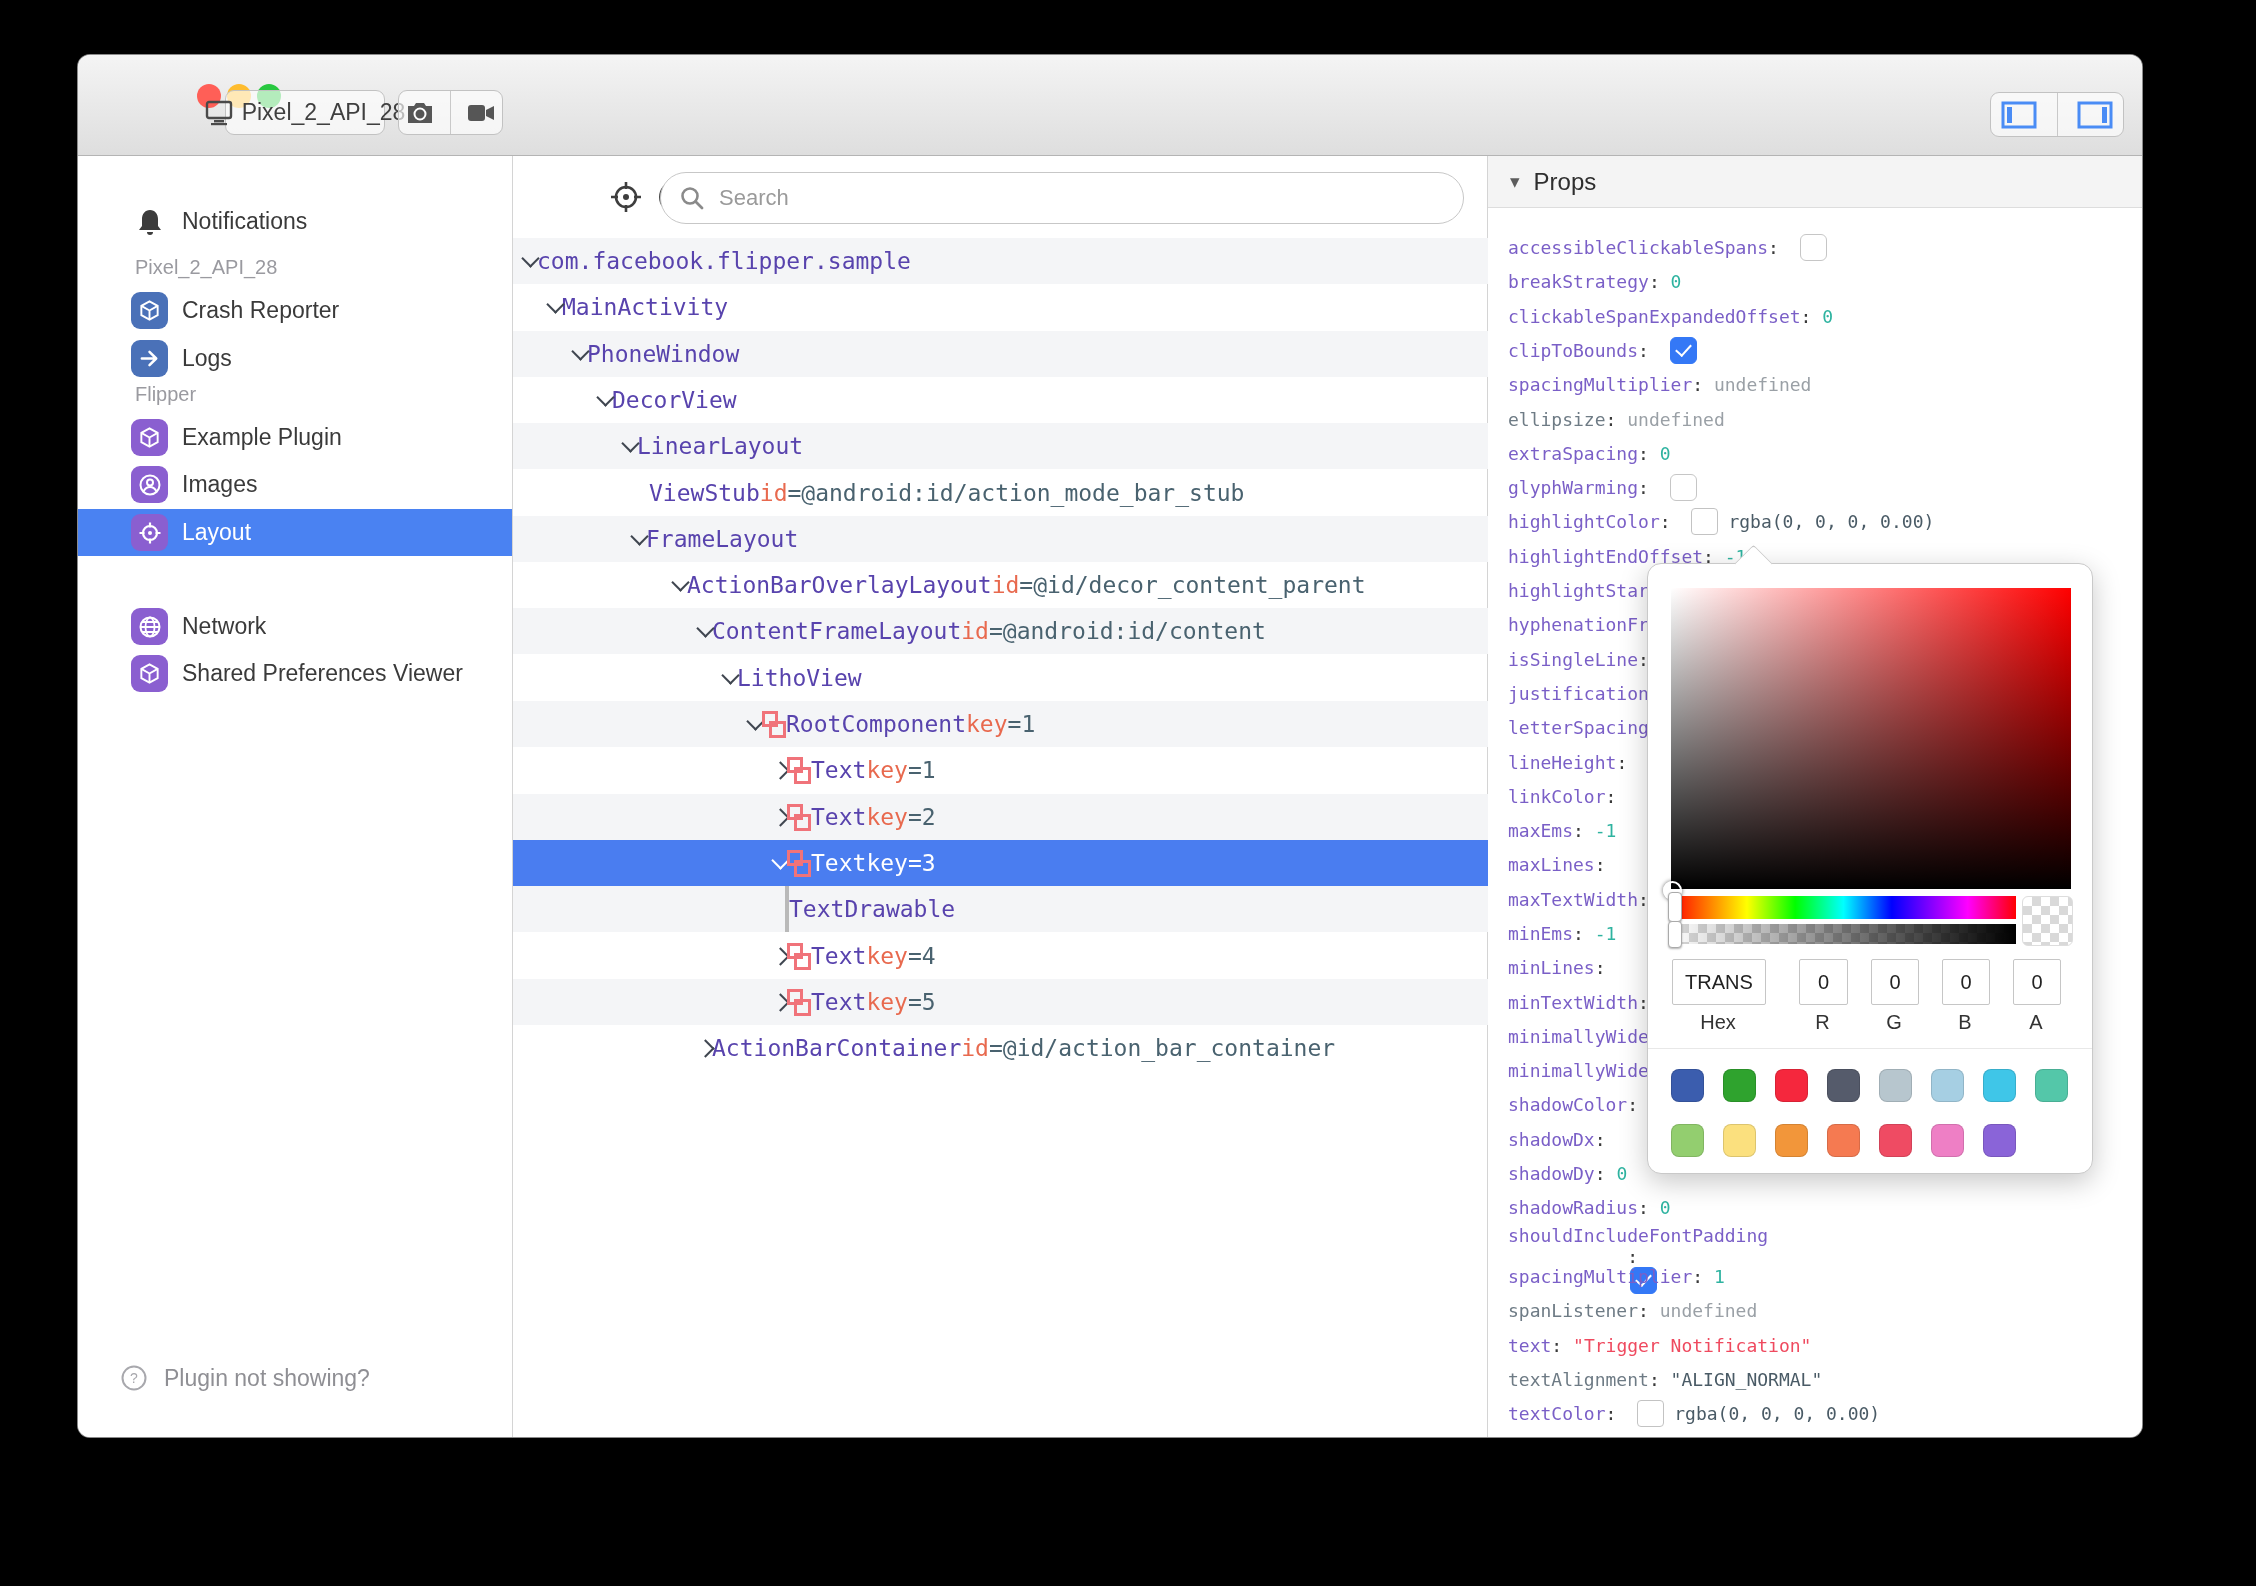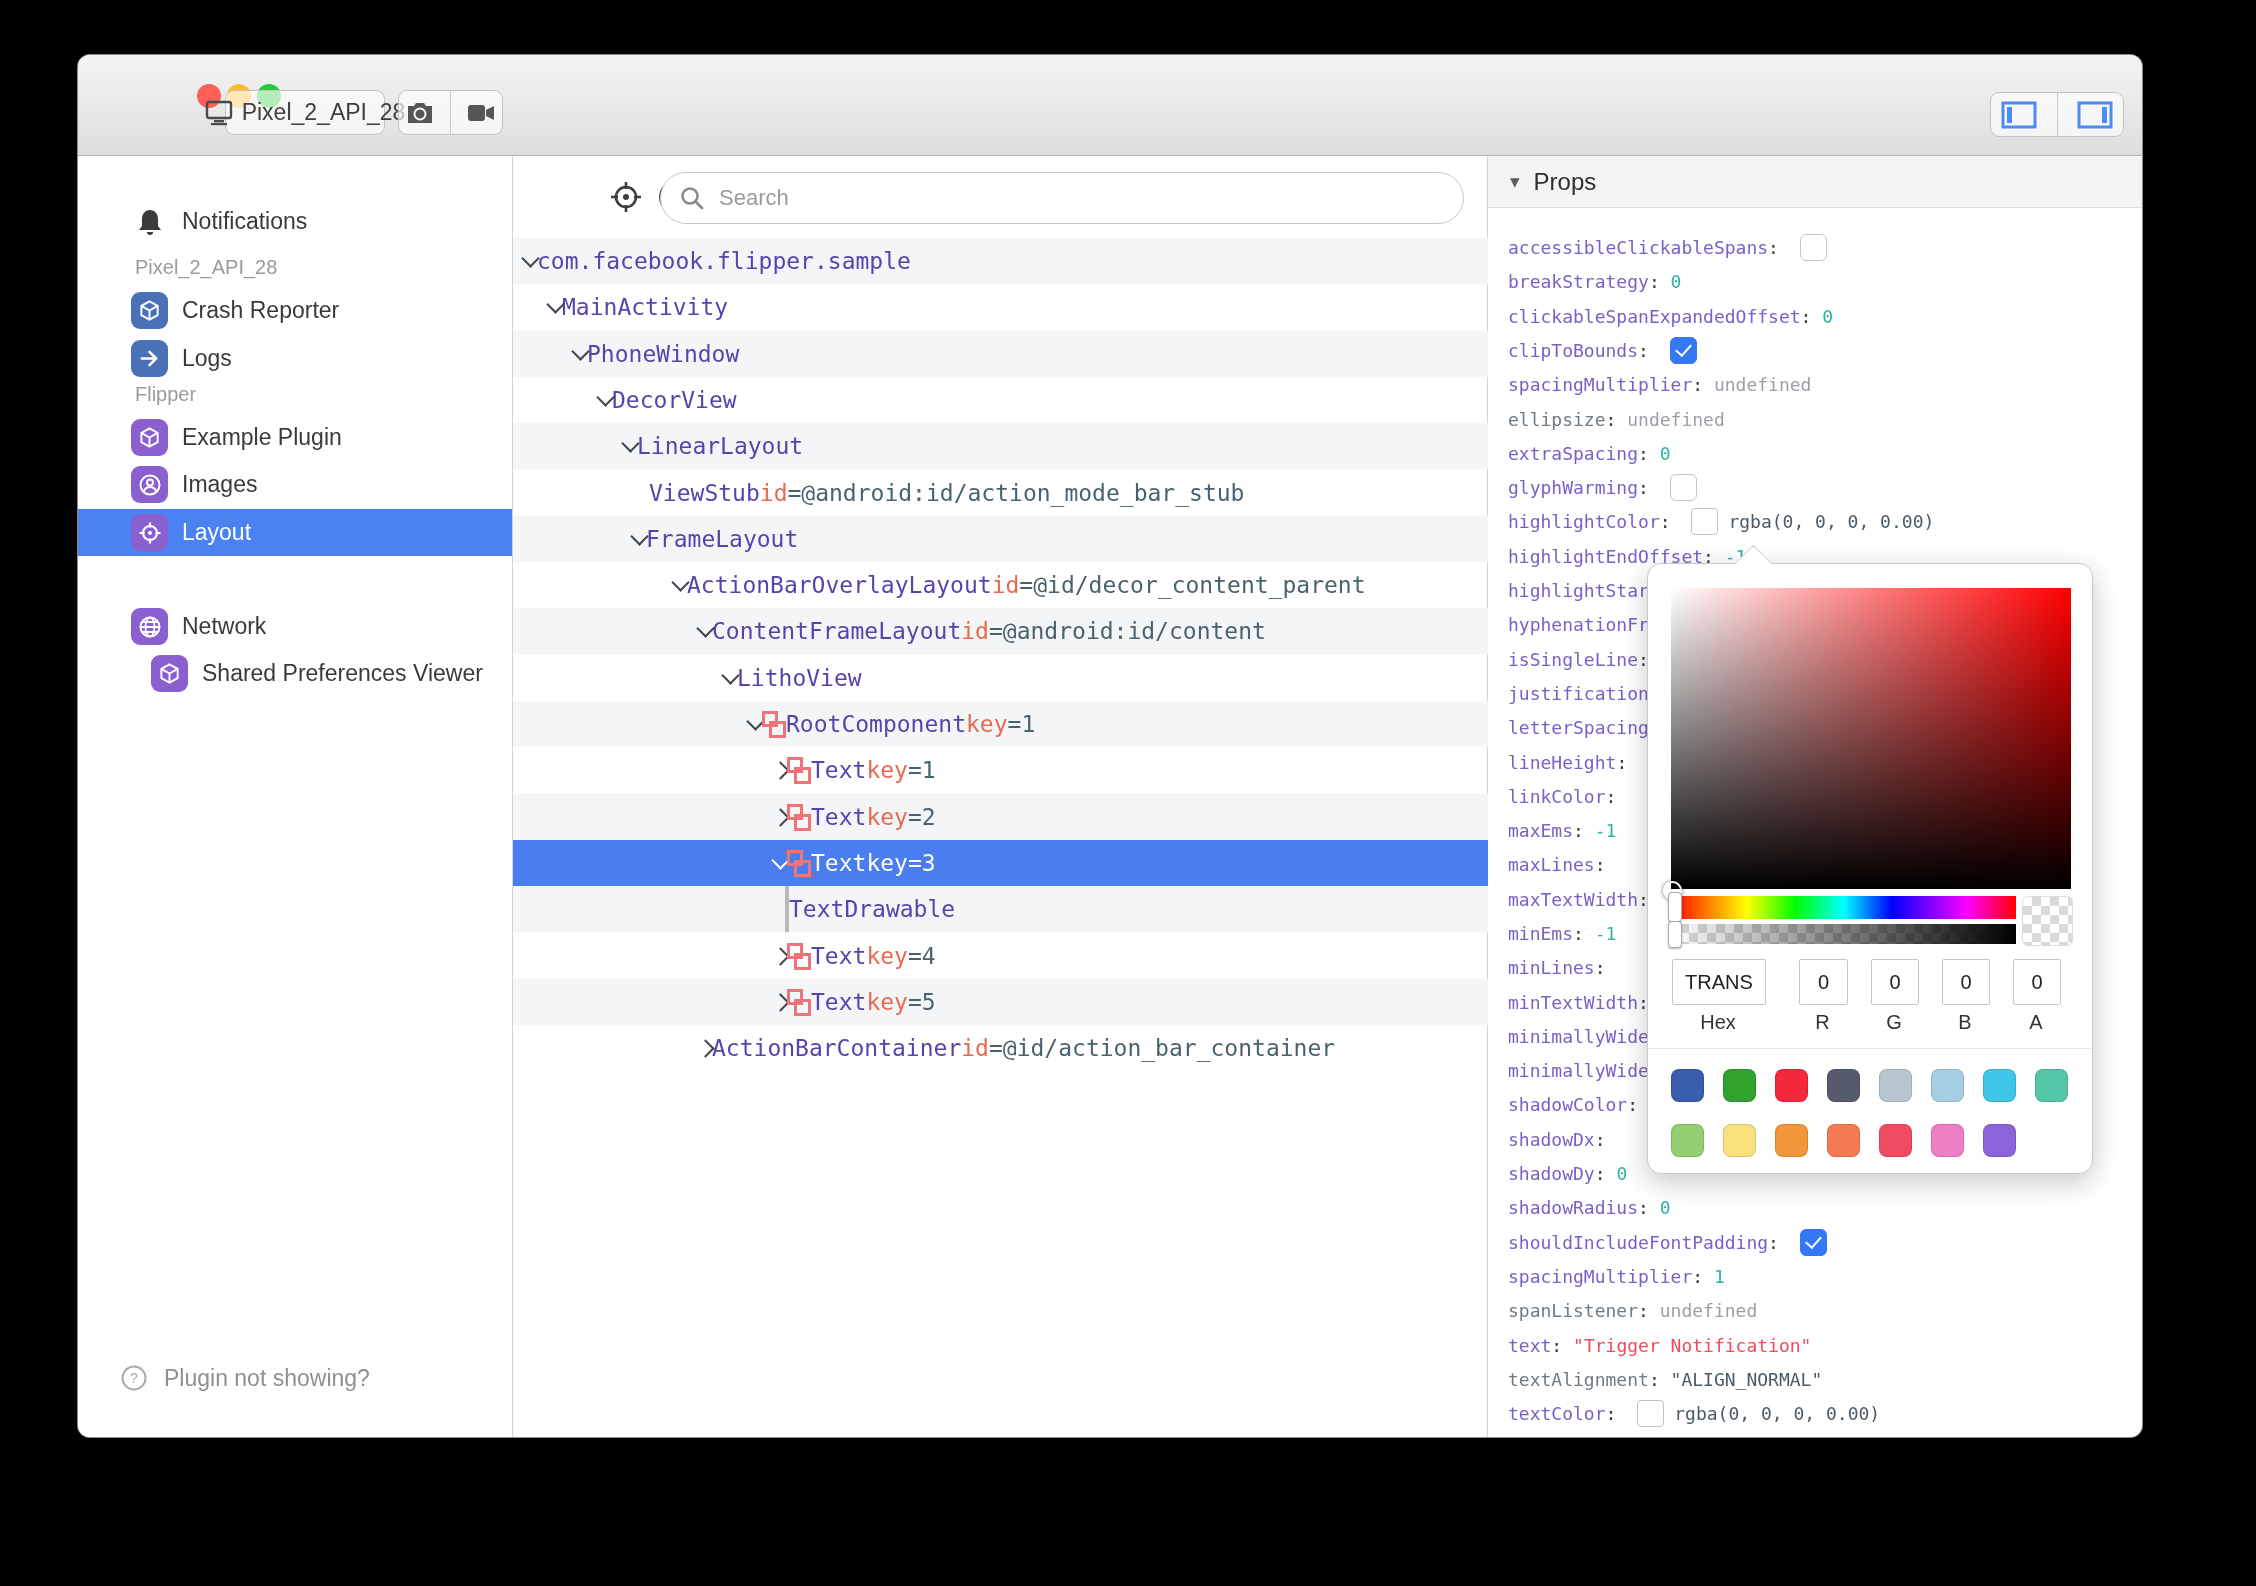--- a/index.html
+++ b/index.html
@@ -226,21 +226,21 @@
       <div class="sb-item" style="top: 447px;">
         <span class="sb-icon" style="background: rgb(138, 95, 208);">
           <svg width="24" height="24" viewBox="0 0 24 24">
             <circle cx="12" cy="12" r="9.5" fill="none" stroke="#fff" stroke-width="2"></circle>
             <ellipse cx="12" cy="12" rx="4.5" ry="9.5" fill="none" stroke="#fff" stroke-width="1.8"></ellipse>
             <path d="M2.5 12h19M4 7h16M4 17h16" stroke="#fff" stroke-width="1.8"></path>
           </svg>
         </span>
         <span class="lbl">Network</span>
       </div>
-      <div class="sb-item" style="top: 494px; padding-left: 20px;">
+      <div class="sb-item" style="top: 494px;">
         <span class="sb-icon" style="background: rgb(138, 95, 208);">
           <svg width="23" height="23" viewBox="0 0 24 24">
             <path d="M12 2.5l8.5 4.7v9.6L12 21.5l-8.5-4.7V7.2z" fill="none" stroke="#fff" stroke-width="2"></path>
             <path d="M3.5 7.2L12 12l8.5-4.8M12 12v9.5" fill="none" stroke="#fff" stroke-width="2"></path>
           </svg>
         </span>
         <span class="lbl">Shared Preferences Viewer</span>
       </div>
       <div id="sb-footer">
         <span>
@@ -341,21 +341,21 @@
         <div class="prow" style="top: 726px;"><span class="pk-purple">maxTextWidth</span><span class="pcolon">: </span></div>
         <div class="prow" style="top: 760px;"><span class="pk-purple">minEms</span><span class="pcolon">: </span><span class="pv-teal">-1</span></div>
         <div class="prow" style="top: 794px;"><span class="pk-purple">minLines</span><span class="pcolon">: </span></div>
         <div class="prow" style="top: 829px;"><span class="pk-purple">minTextWidth</span><span class="pcolon">: </span></div>
         <div class="prow" style="top: 863px;"><span class="pk-purple">minimallyWide</span><span class="pcolon">: </span></div>
         <div class="prow" style="top: 897px;"><span class="pk-purple">minimallyWideThreshold</span><span class="pcolon">: </span></div>
         <div class="prow" style="top: 931px;"><span class="pk-purple">shadowColor</span><span class="pcolon">: </span></div>
         <div class="prow" style="top: 966px;"><span class="pk-purple">shadowDx</span><span class="pcolon">: </span></div>
         <div class="prow" style="top: 1000px;"><span class="pk-purple">shadowDy</span><span class="pcolon">: </span><span class="pv-teal">0</span></div>
         <div class="prow" style="top: 1034px;"><span class="pk-purple">shadowRadius</span><span class="pcolon">: </span><span class="pv-teal">0</span></div>
-        <div class="prow" style="top: 1069px;"><span class="pk-purple">shouldIncludeFontPadding</span><span class="pcolon">: </span><span class="cb checked"></span></div>
+        <div class="prow" style="top: 1069px; flex-direction: column;"><span class="pk-purple">shouldIncludeFontPadding</span><span class="pcolon">: </span><span class="cb checked"></span></div>
         <div class="prow" style="top: 1103px;"><span class="pk-purple">spacingMultiplier</span><span class="pcolon">: </span><span class="pv-teal">1</span></div>
         <div class="prow" style="top: 1137px;"><span class="pk-gray">spanListener</span><span class="pcolon">: </span><span class="pv-gray">undefined</span></div>
         <div class="prow" style="top: 1172px;"><span class="pk-purple">text</span><span class="pcolon">: </span><span class="pv-red">"Trigger Notification"</span></div>
         <div class="prow" style="top: 1206px;"><span class="pk-gray">textAlignment</span><span class="pcolon">: </span><span class="pv-slate">"ALIGN_NORMAL"</span></div>
         <div class="prow" style="top: 1240px;"><span class="pk-purple">textColor</span><span class="pcolon">: </span><span class="mini"></span><span class="pv-slate">rgba(0, 0, 0, 0.00)</span></div>
       </div>
   </div>
 
   <div id="popup" class="abs">
     <div class="caret"></div>

